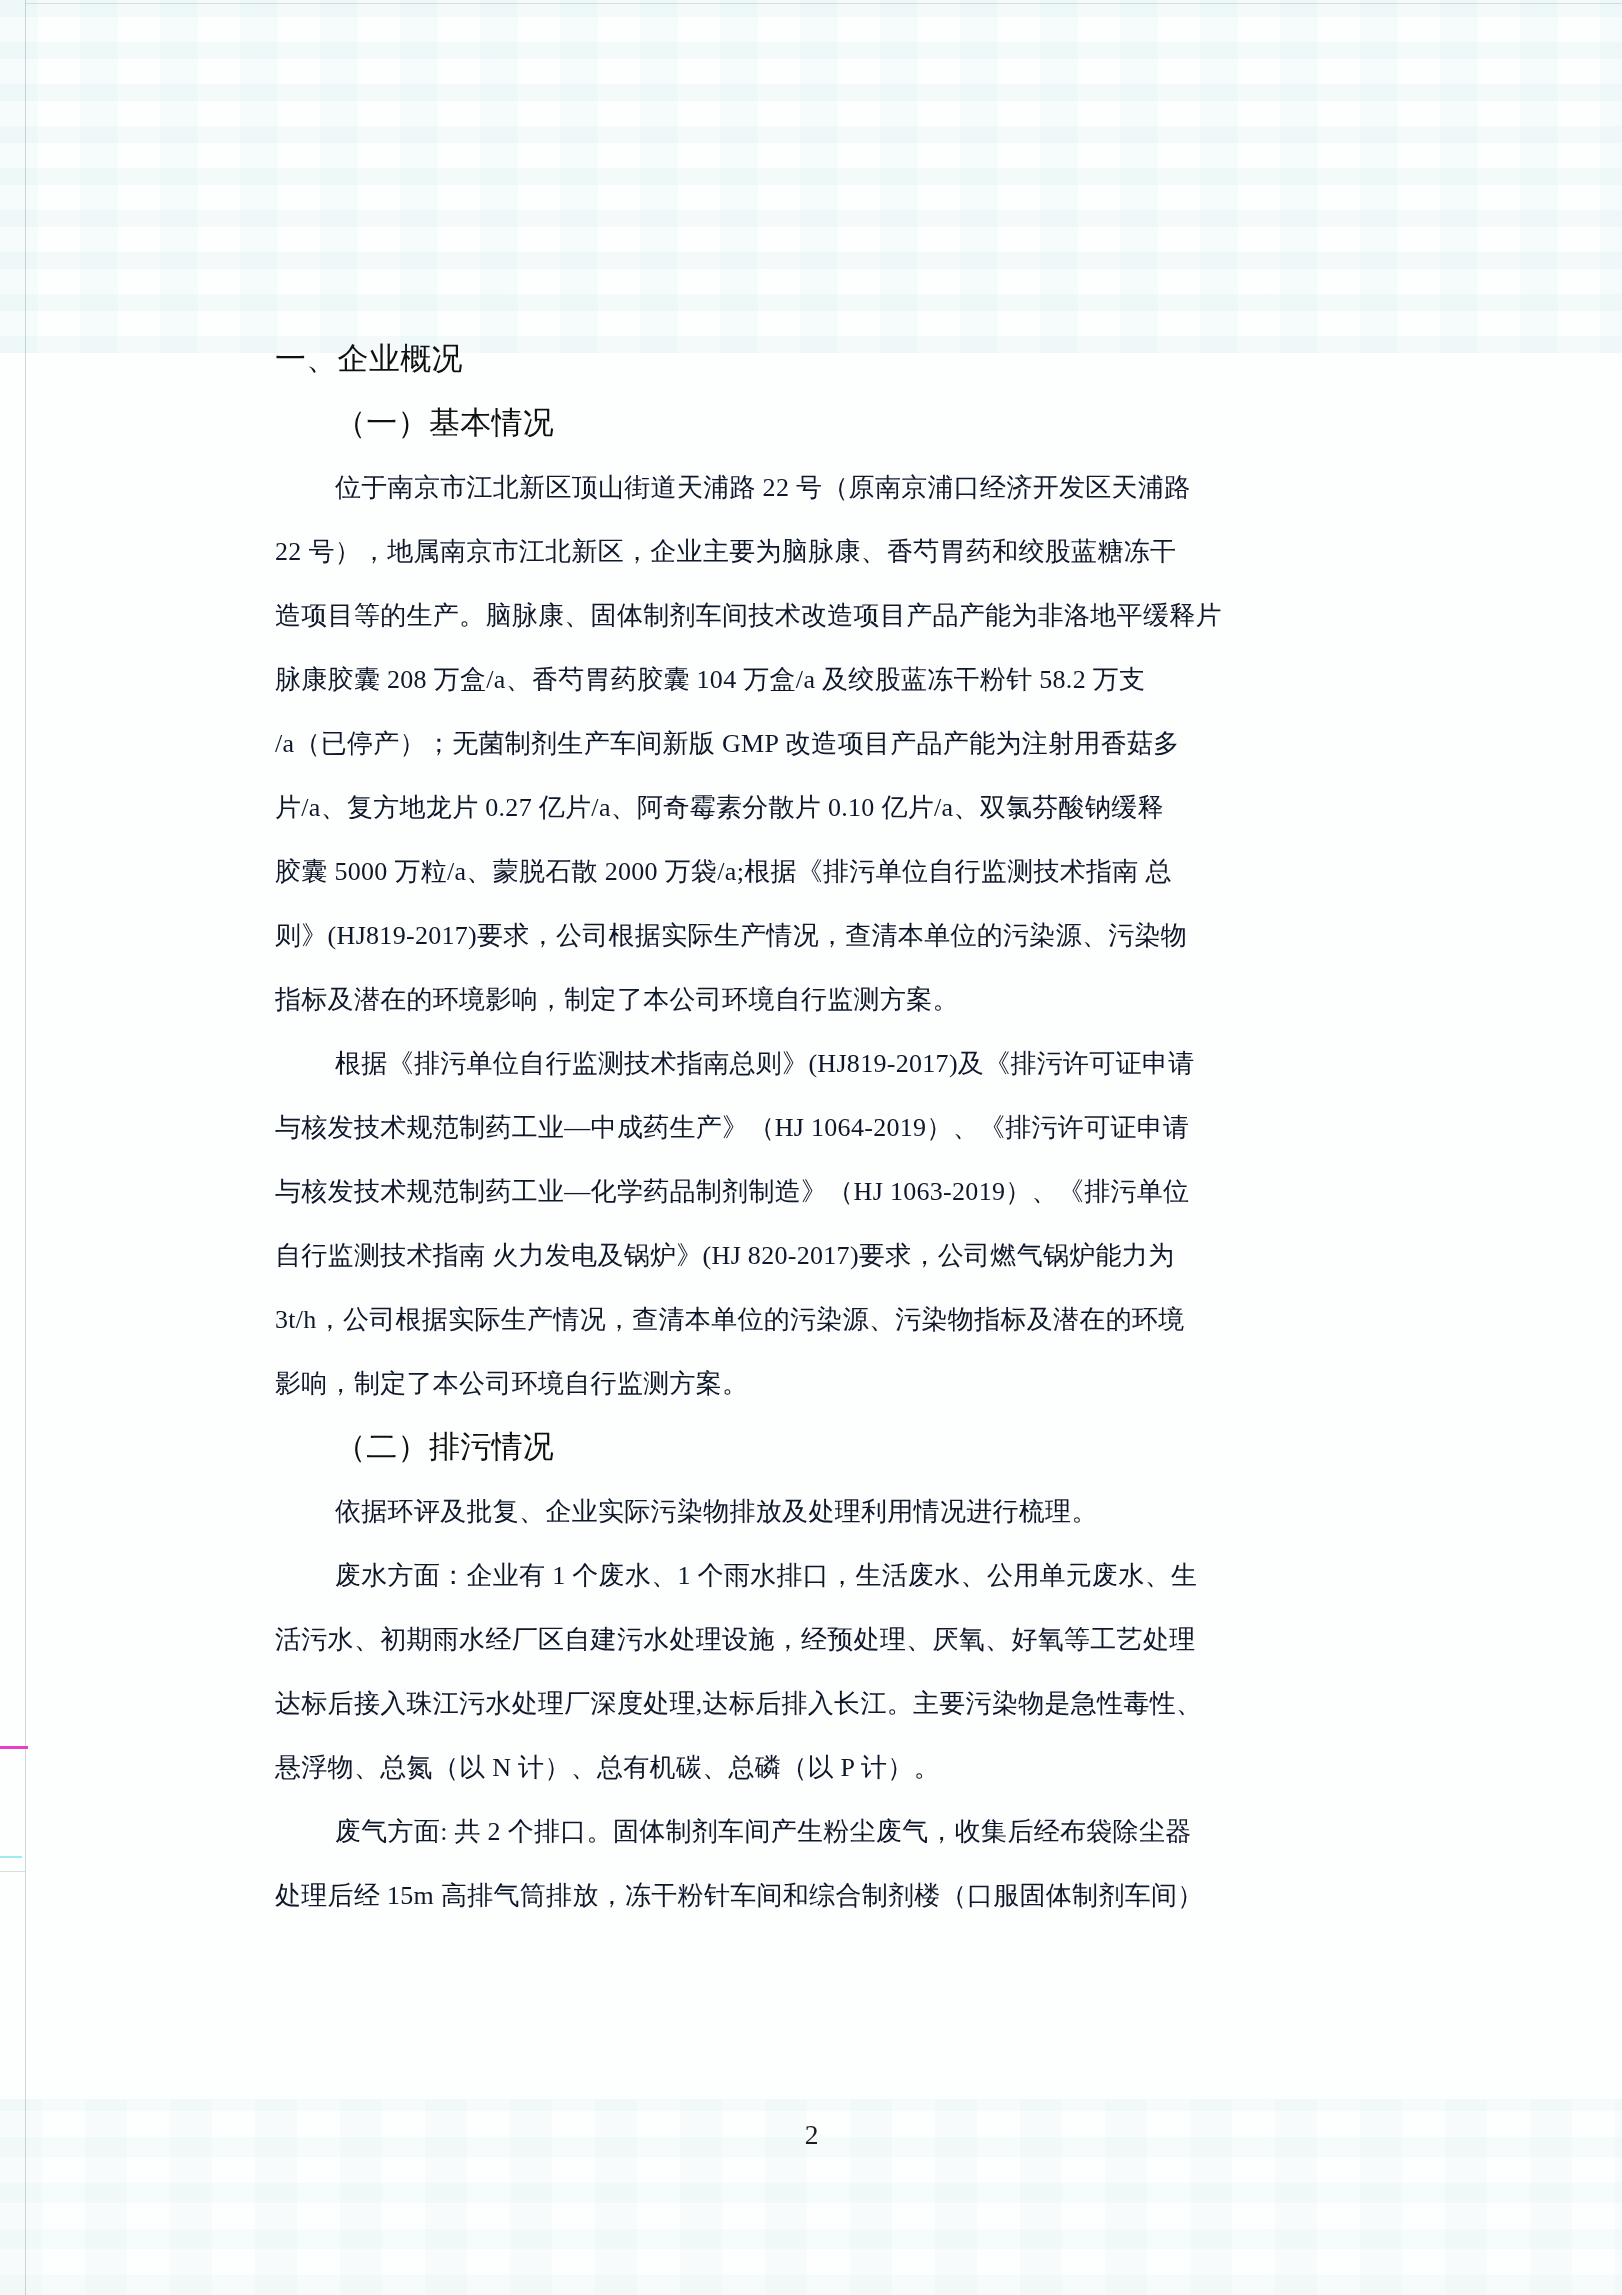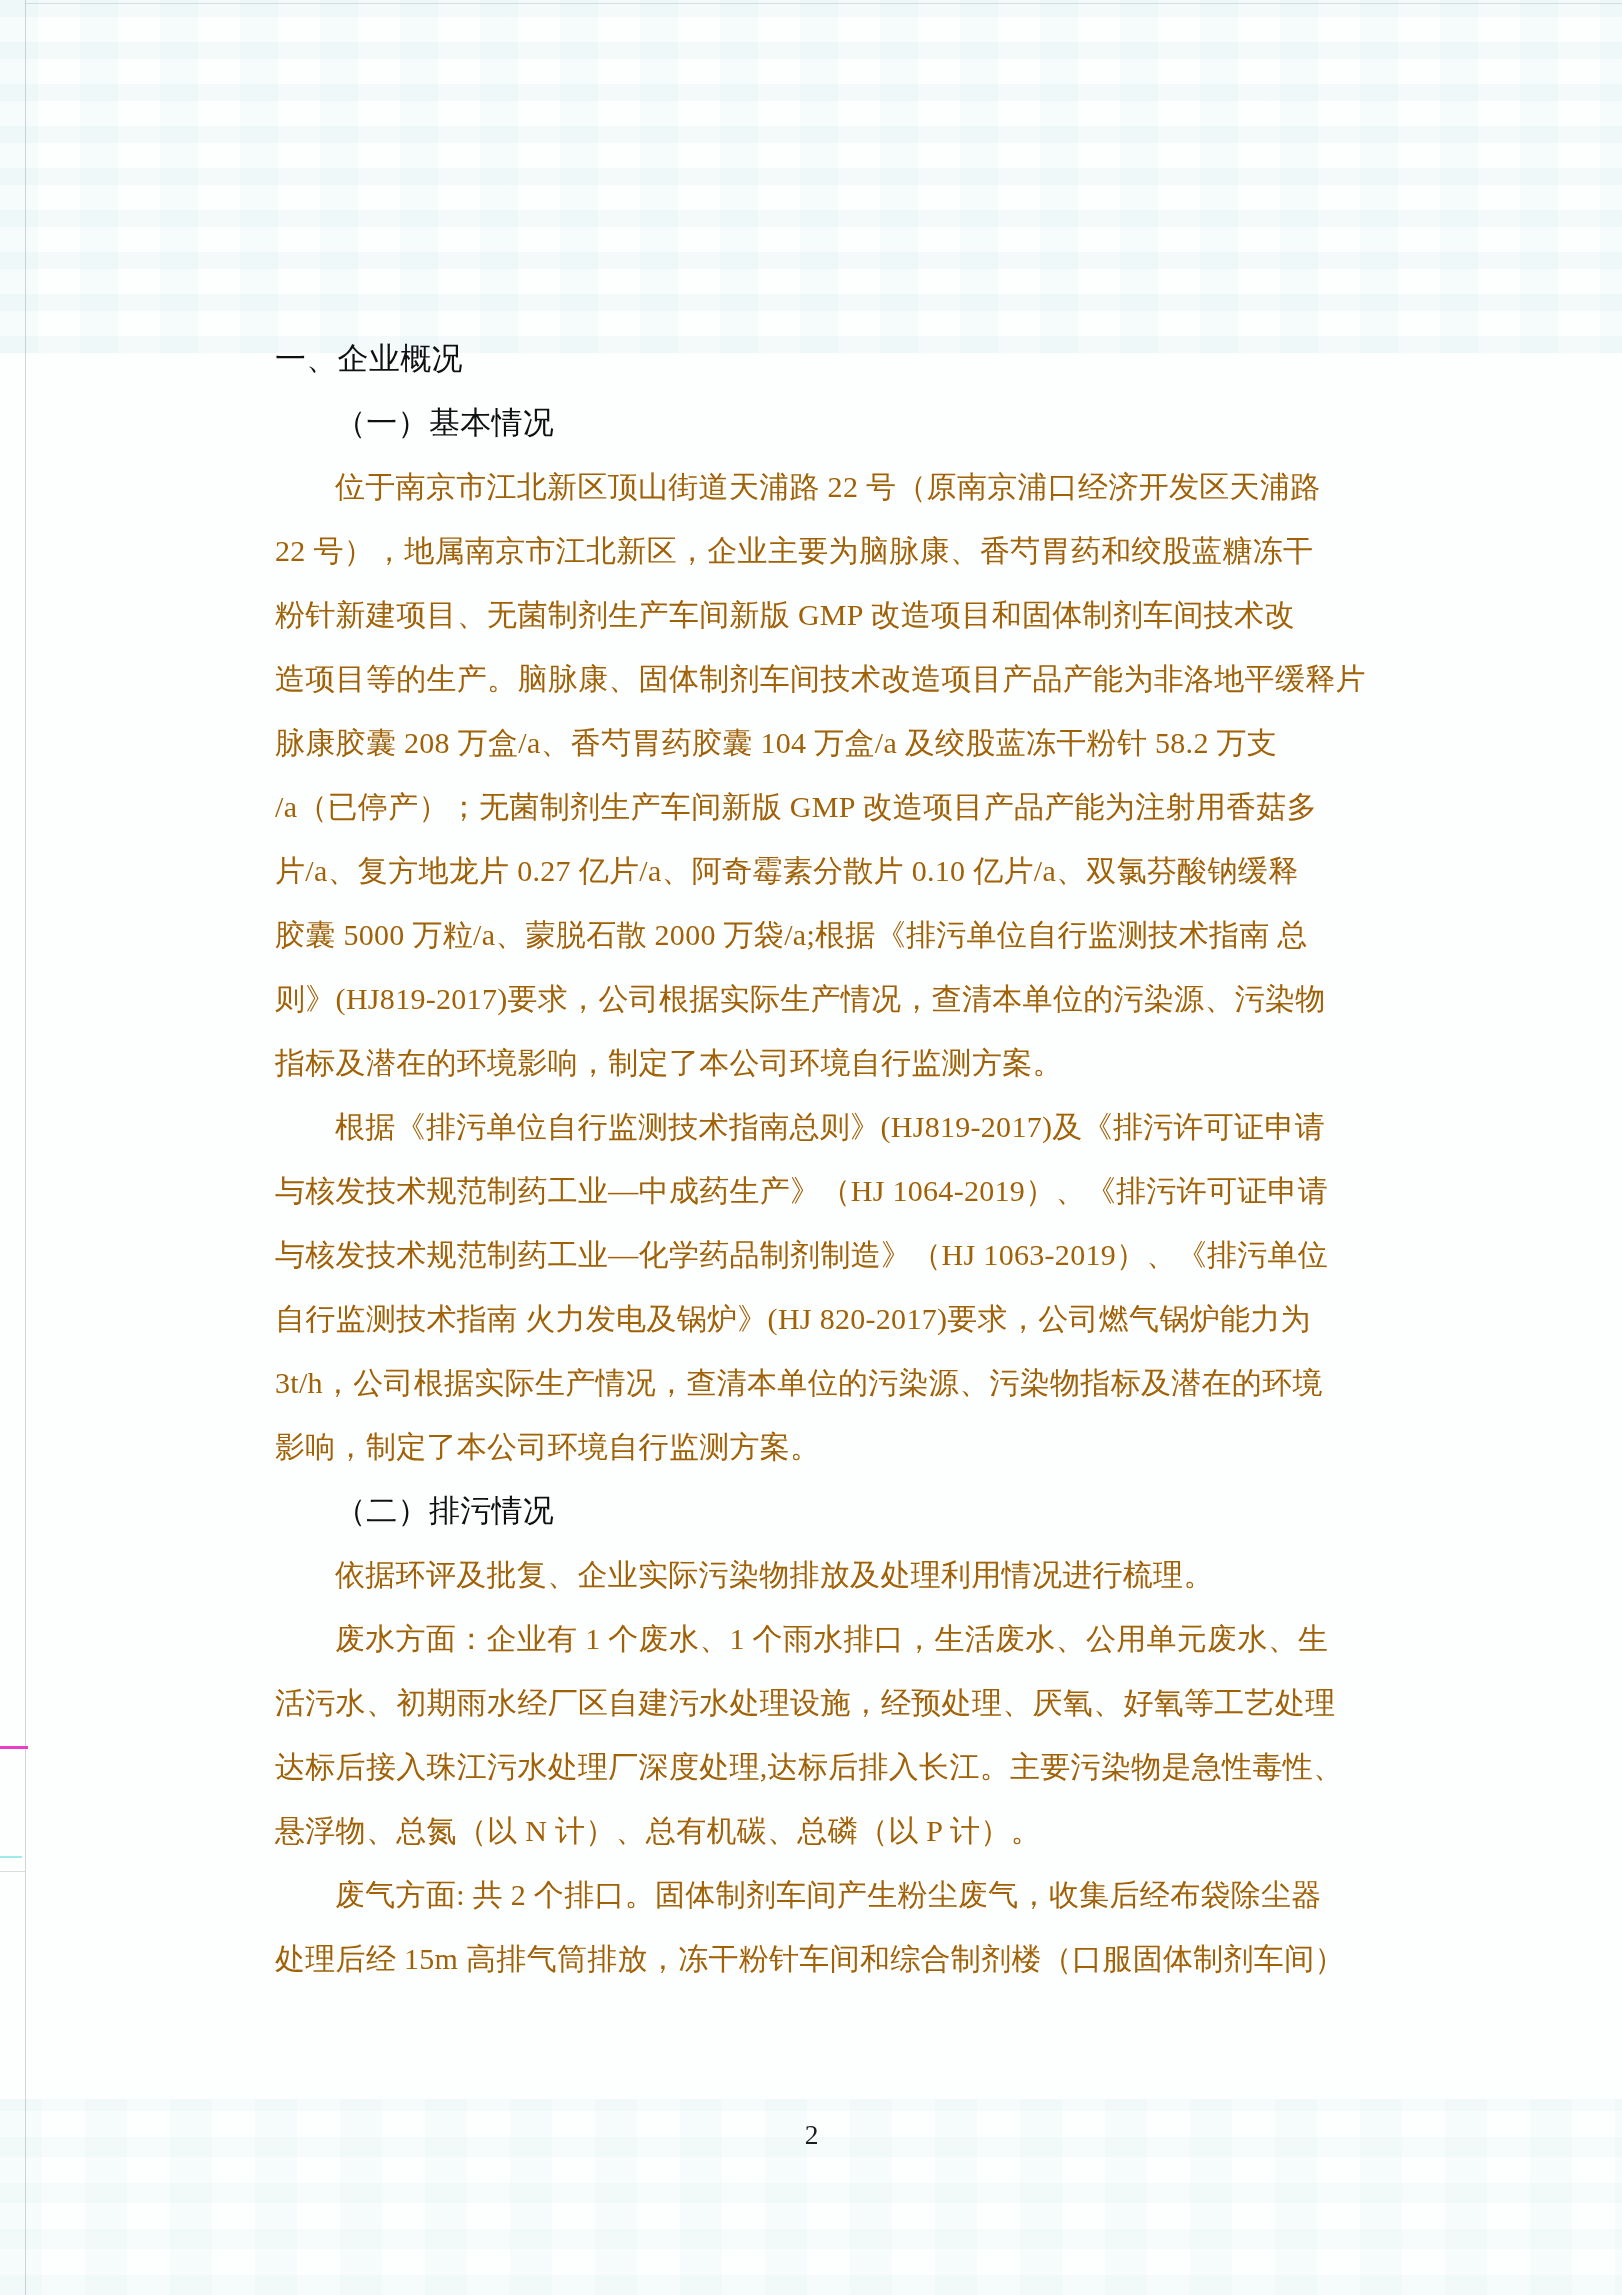--- a/index.html
+++ b/index.html
@@ -53,23 +53,23 @@
   .content {
     position: absolute;
     top: 327px;
     left: 275px;
     width: 1126px;
   }
   .line {
     height: 64px;
     display: flex;
     align-items: center;
-    font-size: 30px;
+    font-size: 26px;
     letter-spacing: 0.3px;
-    color: #a16207;
+    color: #0f172a;
     white-space: nowrap;
   }
   .indent { padding-left: 60px; text-align: right; }
   .h1, .h2 {
     font-weight: normal;
     font-size: 31px;
     color: #101012;
   }
   .pageno {
     position: absolute;
@@ -93,21 +93,20 @@
   <div class="mark-magenta"></div>
   <div class="mark-cyan"></div>
   <div class="mark-gray"></div>
 
   <div class="content">
     <div class="line h1">一、企业概况</div>
     <div class="line h2 indent">（一）基本情况</div>
 
     <div class="line indent">位于南京市江北新区顶山街道天浦路 22 号（原南京浦口经济开发区天浦路</div>
     <div class="line">22 号），地属南京市江北新区，企业主要为脑脉康、香芍胃药和绞股蓝糖冻干</div>
-    <div class="line">粉针新建项目、无菌制剂生产车间新版 GMP 改造项目和固体制剂车间技术改</div>
     <div class="line">造项目等的生产。脑脉康、固体制剂车间技术改造项目产品产能为非洛地平缓释片</div>
     <div class="line">脉康胶囊 208 万盒/a、香芍胃药胶囊 104 万盒/a 及绞股蓝冻干粉针 58.2 万支</div>
     <div class="line">/a（已停产）；无菌制剂生产车间新版 GMP 改造项目产品产能为注射用香菇多</div>
     <div class="line">片/a、复方地龙片 0.27 亿片/a、阿奇霉素分散片 0.10 亿片/a、双氯芬酸钠缓释</div>
     <div class="line">胶囊 5000 万粒/a、蒙脱石散 2000 万袋/a;根据《排污单位自行监测技术指南 总</div>
     <div class="line">则》(HJ819-2017)要求，公司根据实际生产情况，查清本单位的污染源、污染物</div>
     <div class="line">指标及潜在的环境影响，制定了本公司环境自行监测方案。</div>
 
     <div class="line indent">根据《排污单位自行监测技术指南总则》(HJ819-2017)及《排污许可证申请</div>
     <div class="line">与核发技术规范制药工业—中成药生产》（HJ 1064-2019）、《排污许可证申请</div>

